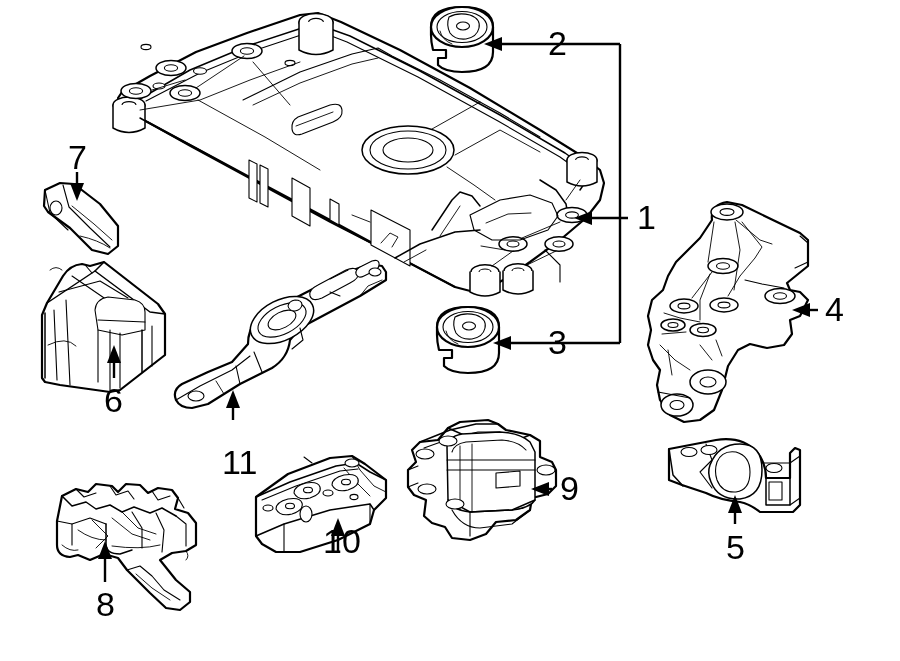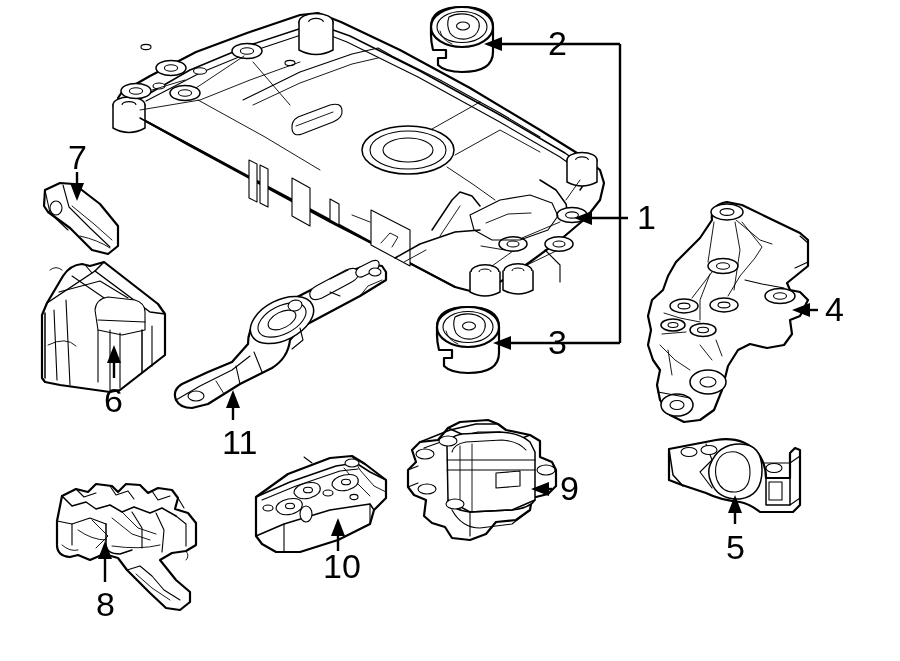--- a/index.html
+++ b/index.html
@@ -493,16 +493,16 @@
 
   <div class="callout-text" style="left:637px; top:200px;">1</div>
   <div class="callout-text" style="left:548px; top:26px;">2</div>
   <div class="callout-text" style="left:548px; top:325px;">3</div>
   <div class="callout-text" style="left:825px; top:292px;">4</div>
   <div class="callout-text" style="left:726px; top:530px;">5</div>
   <div class="callout-text" style="left:104px; top:383px;">6</div>
   <div class="callout-text" style="left:68px; top:140px;">7</div>
   <div class="callout-text" style="left:96px; top:587px;">8</div>
   <div class="callout-text" style="left:560px; top:471px;">9</div>
-  <div class="callout-text" style="left:323px; top:549px;">10</div>
-  <div class="callout-text" style="left:222px; top:425px;">11</div>
+  <div class="callout-text" style="left:323px; top:524px;">10</div>
+  <div class="callout-text" style="left:222px; top:445px;">11</div>
 
 </div>
 
 </body></html>

